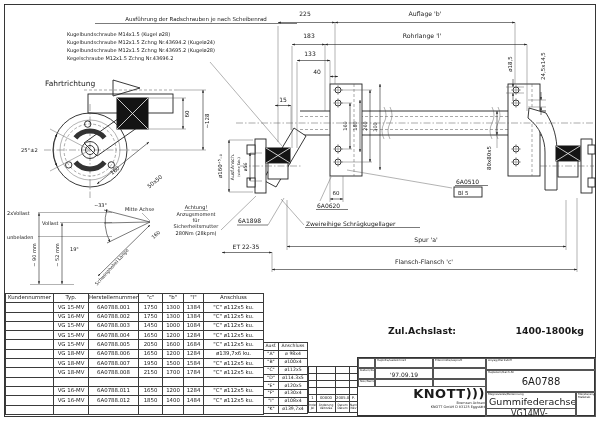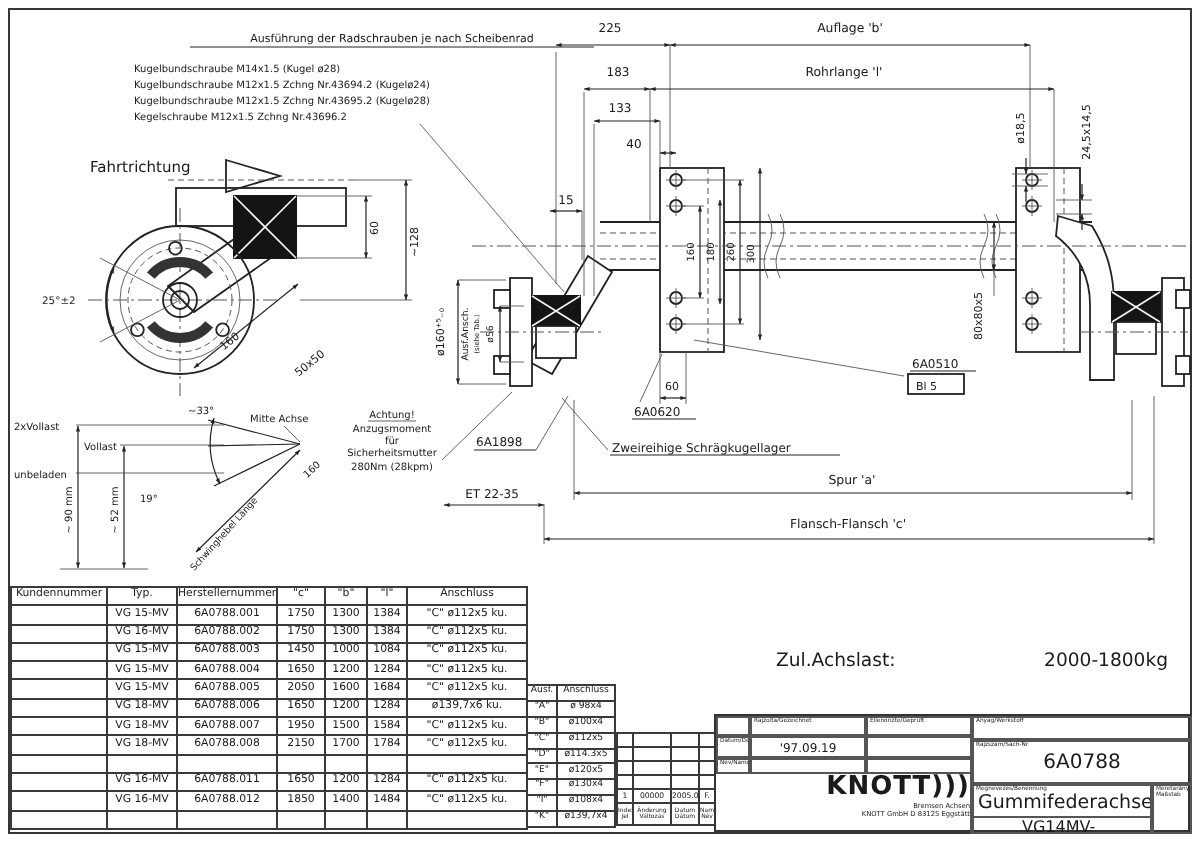--- a/index.html
+++ b/index.html
@@ -23,21 +23,21 @@
   td,th{border:1px solid #3a3a3a;padding:0;text-align:center;line-height:1;
         font-weight:normal;overflow:hidden;white-space:nowrap;}
   .maintbl{left:5px;top:293px;width:258px;font-size:5.4px;}
   .maintbl td,.maintbl th{height:8.3px;}
   .ausftbl{left:263px;top:342px;width:44px;font-size:4.6px;}
   .ausftbl td,.ausftbl th{height:6.9px;}
   .revtbl{left:308px;top:366px;width:49px;font-size:3.8px;}
   .revtbl td{height:6px;}
   .revtbl tr:last-child td{font-size:3px;white-space:pre-line;height:10px;}
   
-  .zul{position:absolute;left:388px;top:324px;width:196px;font-size:9.3px;}
+  .zul{position:absolute;left:388px;top:324px;width:196px;font-size:9.3px;font-weight:bold;}
   .zul .row{display:flex;justify-content:space-between;line-height:14.5px;}
   
   .tb{position:absolute;left:357px;top:357px;width:238px;height:59px;border:1px solid #333;
       box-sizing:border-box;font-size:3px;background:#fff;}
   .tb .cell{position:absolute;box-sizing:border-box;border:.5px solid #555;overflow:hidden;}
   .tb .lbl{font-size:2.9px;color:#222;padding:0 1px;display:block;line-height:3.4px;}
   .big{font-size:10px;text-align:center;line-height:1.6;}
   .med{font-size:9.5px;line-height:1.2;padding-left:2px;text-align:center;}
   .sub{font-size:8px;line-height:1.3;padding-left:2px;}
   .logo{position:absolute;left:0;top:29px;width:128px;height:30px;text-align:right;
@@ -298,21 +298,21 @@
     <line x1="272" y1="252" x2="272" y2="272" class="x"></line>
     <line x1="577" y1="198" x2="577" y2="272" class="x"></line>
     <line x1="272" y1="269.5" x2="577" y2="269.5" class="dim" marker-start="url(#a)" marker-end="url(#a)"></line>
     <text x="424" y="264" class="t62 mid">Flansch-Flansch 'c'</text>
   </g>
 </svg>
 
 <div class="zul">
   <div class="row">
     <span>Zul.Achslast:</span>
-    <span>2000-1800kg</span>
+    <span>1400-1800kg</span>
   </div>
 </div>
 
 <table class="maintbl">
   <colgroup>
         <col style="width:48px">
         <col style="width:35px">
         <col style="width:50px">
         <col style="width:24px">
         <col style="width:21px">

